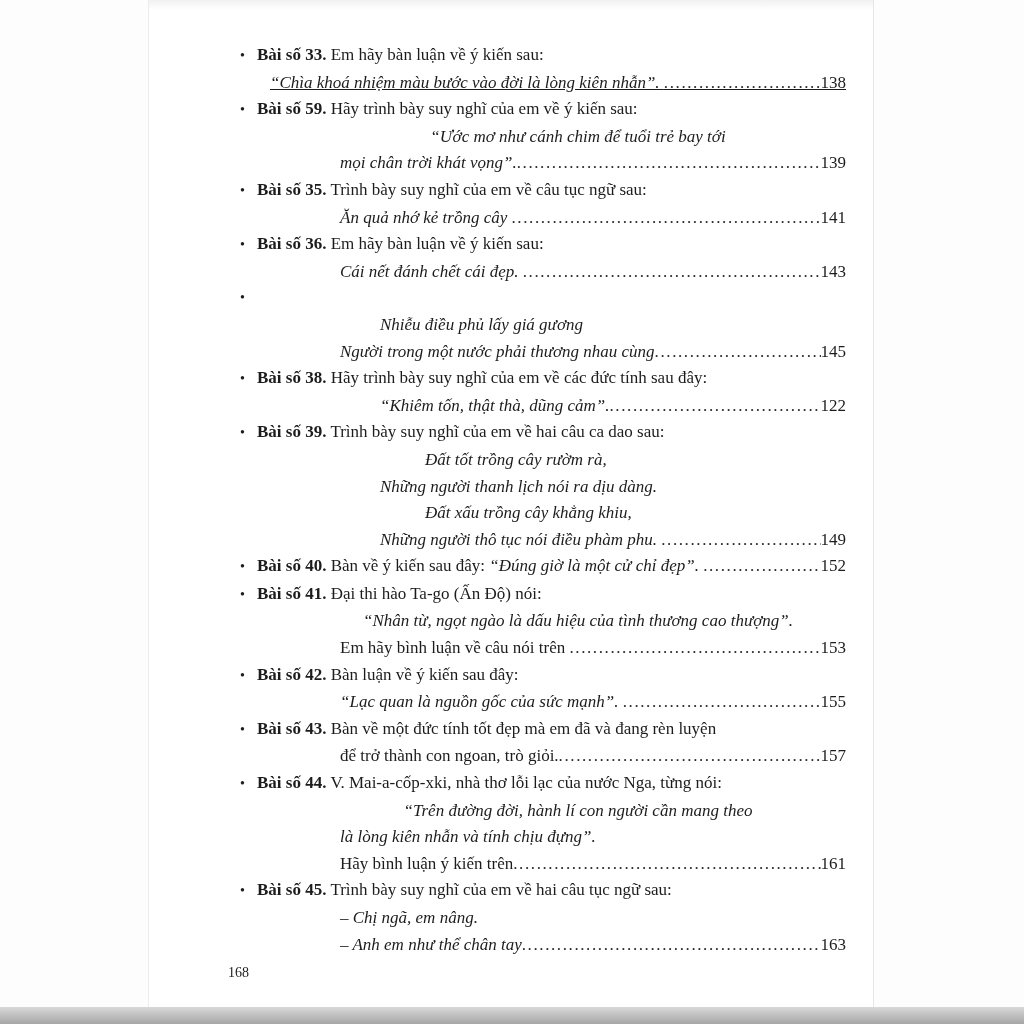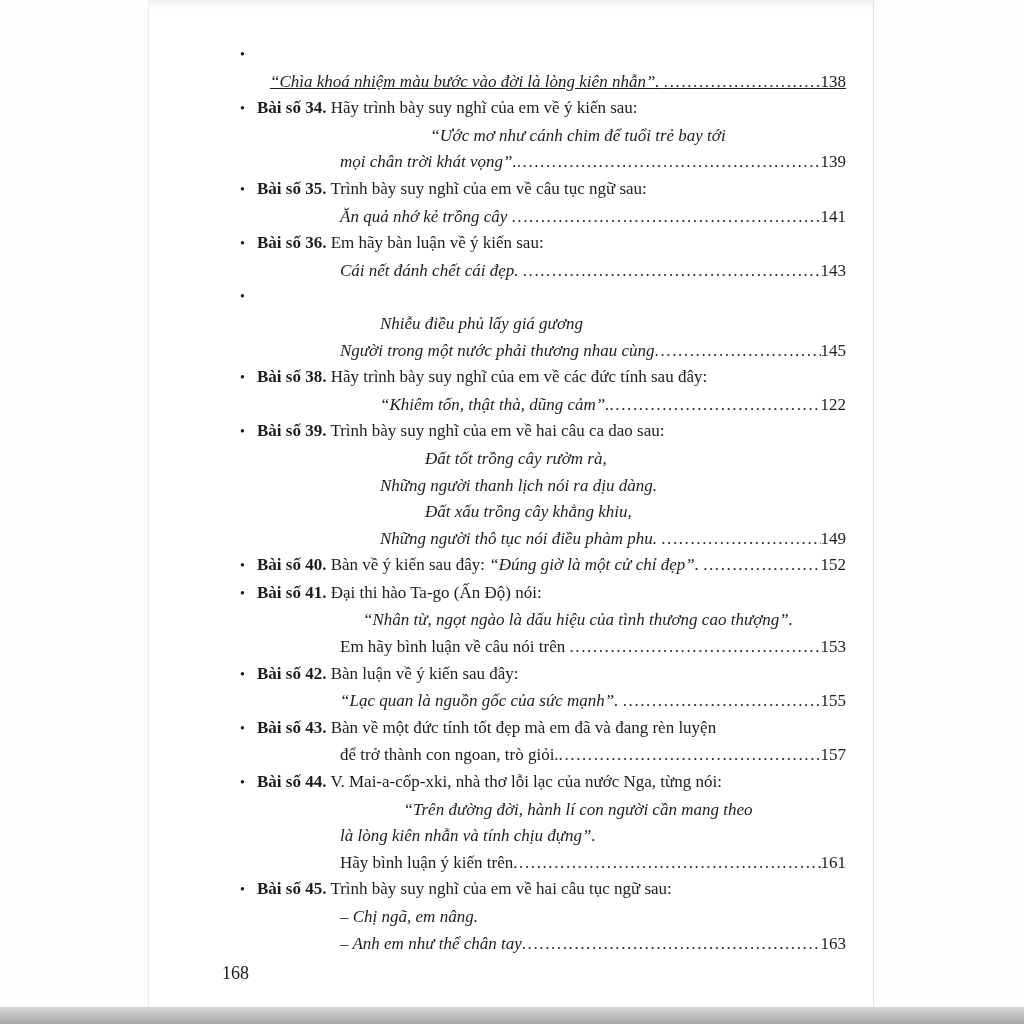--- a/index.html
+++ b/index.html
@@ -46,43 +46,44 @@
     letter-spacing:1.6px;
   }
   .pagenum { margin-left:0; flex:0 0 auto; }
   .indent-0 { padding-left:0; }
   .indent-1 { padding-left:30px;text-decoration:underline; }
   .indent-2 { padding-left:70px;justify-content:center; }
   .indent-3 { padding-left:100px;text-align:right; }
   .indent-4 { padding-left:140px; }
   .indent-5 { padding-left:185px; }
   .footer-page {
-    position:absolute; left:222px; top:960px;
-    font-size:18px; line-height:26px; color:#1c1c1c;
+    position:absolute; left:228px; top:960px;
+    font-size:14px; line-height:26px; color:#1c1c1c;
   }
 </style>
 </head>
 <body>
 
 <div class="scan-frame">
   <div class="book-page">
     <div class="page-edge-shadow-top"></div>
   </div>
   <div class="content">
       <div class="toc-line indent-0">
         <span class="bullet">•</span>
+        <span class="line-text"><span class="bold">Bài số 33.</span><span> Em hãy bàn luận về ý kiến sau:</span></span>
       </div>
       <div class="toc-line indent-1">
         <span class="line-text"><span class="italic">“Chìa khoá nhiệm màu bước vào đời là lòng kiên nhẫn”. </span></span>
         <span class="leader"></span>
         <span class="pagenum">138</span>
       </div>
       <div class="toc-line indent-0">
         <span class="bullet">•</span>
-        <span class="line-text"><span class="bold">Bài số 34.</span><span> Hãy trình bày suy nghĩ của em về ý kiến sau:</span></span>
+        <span class="line-text"><span class="bold">Bài số 59.</span><span> Hãy trình bày suy nghĩ của em về ý kiến sau:</span></span>
       </div>
       <div class="toc-line indent-2">
         <span class="line-text"><span class="italic">“Ước mơ như cánh chim để tuổi trẻ bay tới</span></span>
       </div>
       <div class="toc-line indent-3">
         <span class="line-text"><span class="italic">mọi chân trời khát vọng”.</span></span>
         <span class="leader"></span>
         <span class="pagenum">139</span>
       </div>
       <div class="toc-line indent-0">

